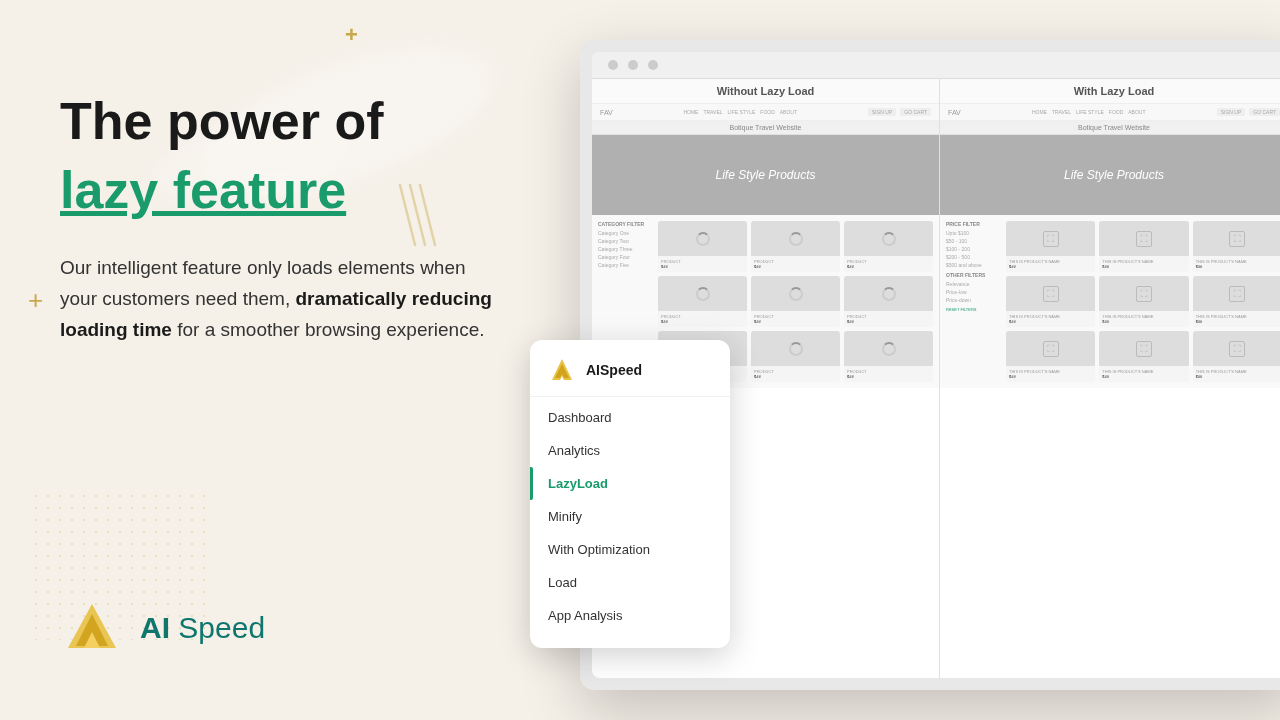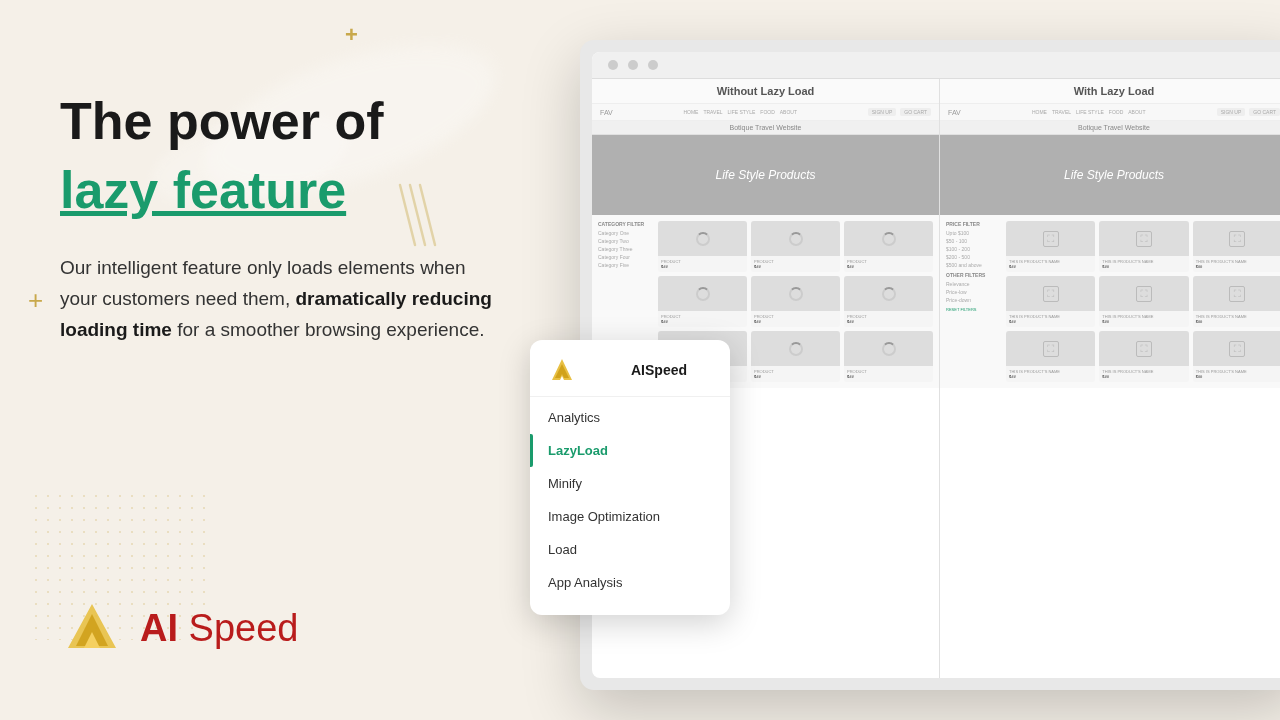--- a/index.html
+++ b/index.html
@@ -121,23 +121,23 @@
       align-items: center;
       gap: 16px;
     }
 
     .logo-icon {
       width: 64px;
       height: 64px;
     }
 
     .logo-text {
-      font-size: 38px;
+      font-size: 30px;
       font-weight: 400;
-      color: #b91c1c;
+      color: #0f766e;
     }
 
     .logo-text strong {
       font-weight: 800;
     }
 
     
     .right-content {
       position: absolute;
       top: 40px;
@@ -371,21 +371,20 @@
 
     .popup-logo {
       width: 28px;
       height: 28px;
     }
 
     .popup-title {
       font-size: 14px;
       font-weight: 700;
       color: #1a1a1a;
-      margin-left: 45px;
     }
 
     .popup-menu-item {
       display: flex;
       align-items: center;
       padding: 9px 18px;
       font-size: 13px;
       color: #333;
       cursor: pointer;
       transition: background 0.15s;
@@ -739,30 +738,33 @@
 <div class="sidebar-popup">
   <div class="popup-header">
     <svg class="popup-logo" viewBox="0 0 28 28" fill="none">
       <polygon points="14,3 4,24 12,24 14,20 16,24 24,24" fill="#e8c044"></polygon>
       <polygon points="14,8 7,22 12,22 14,18 16,22 21,22" fill="#c8960a" opacity="0.7"></polygon>
     </svg>
     <span class="popup-title">AISpeed</span>
   </div>
 
   <div class="popup-menu-item">
+    <span>Dashboard</span>
+  </div>
+  <div class="popup-menu-item">
     <span>Analytics</span>
   </div>
   <div class="popup-menu-item active">
     <span>LazyLoad</span>
   </div>
   <div class="popup-menu-item">
     <span>Minify</span>
   </div>
   <div class="popup-menu-item">
-    <span>Image Optimization</span>
+    <span>With Optimization</span>
   </div>
   <div class="popup-menu-item">
     <span>Load</span>
   </div>
   <div class="popup-menu-item">
     <span>App Analysis</span>
   </div>
 </div>
 
 </body></html>

